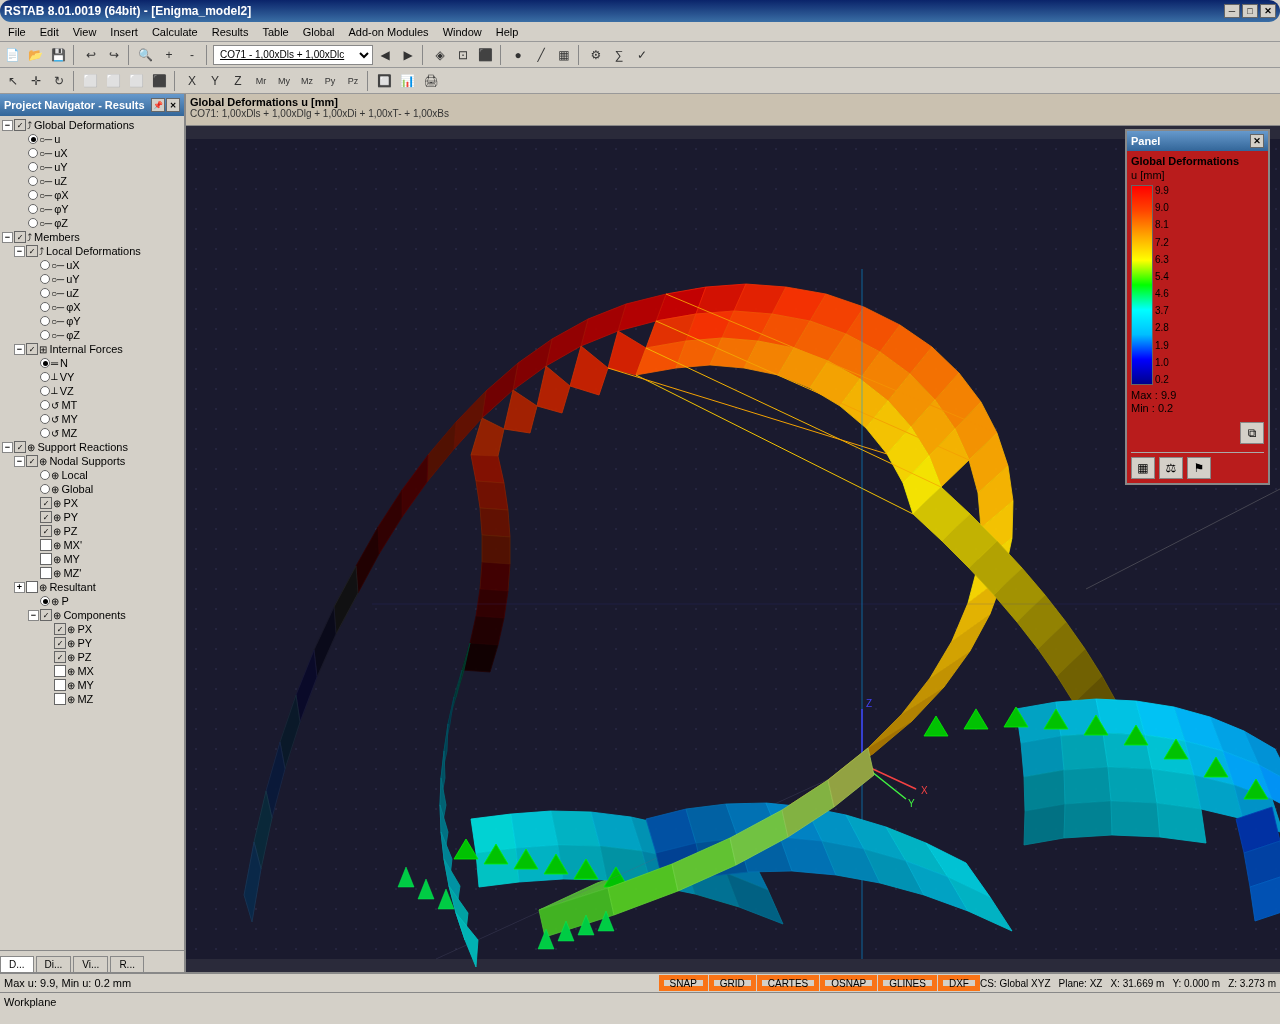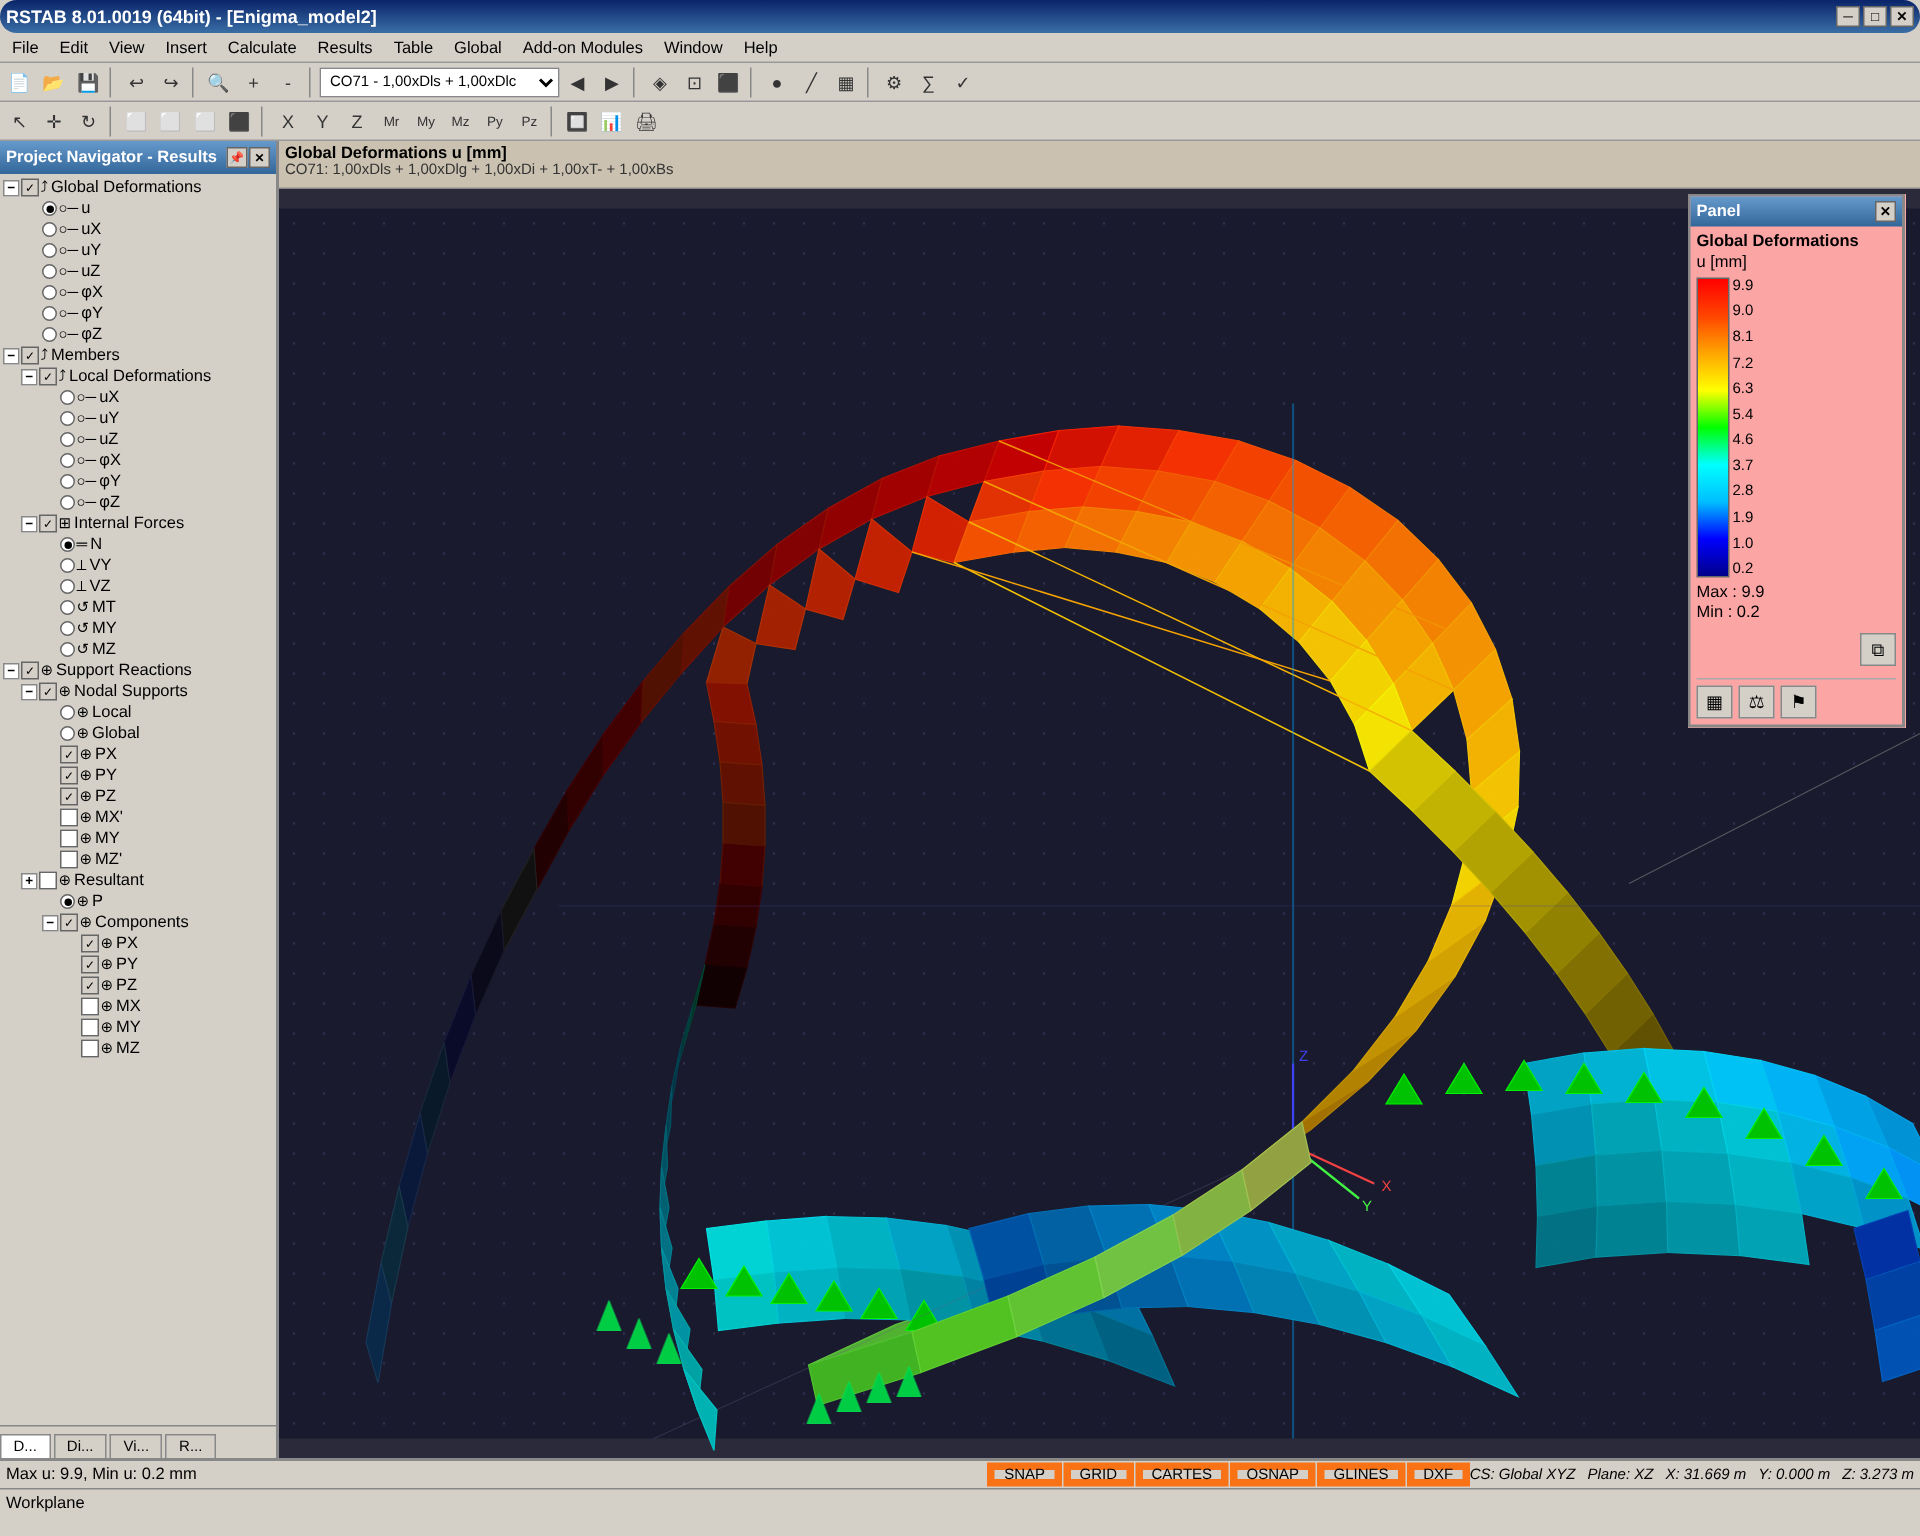--- a/index.html
+++ b/index.html
@@ -57,21 +57,21 @@
       background: #d4d0c8;
       border: 1px solid transparent;
       display: flex; align-items: center; justify-content: center;
       cursor: pointer; font-size: 12px; color: #333;
     }
     .tb-separator { width: 4px; height: 20px; border-left: 1px solid #888; margin: 0 2px; }
     .tb-combo {
       height: 20px; font-size: 10px; background: white; border: 1px solid #888;
       padding: 1px 2px; min-width: 80px;
     }
-    .tb-combo-wide { min-width: 160px; }
+    .tb-combo-wide { min-width: 160px; text-decoration: underline; }
 
     
     #main-area {
       display: flex;
       height: calc(1024px - 22px - 20px - 52px - 26px - 26px);
     }
 
     
     #left-panel {
       width: 186px;
@@ -189,21 +189,21 @@
     #mesh-canvas {
       position: absolute;
       top: 32px; left: 0; right: 0; bottom: 0;
     }
 
     
     #right-panel {
       position: absolute;
       top: 35px; right: 10px;
       width: 145px;
-      background: #fca5a5;
+      background: #b91c1c;
       border: 2px solid #888;
       z-index: 20;
     }
     #panel-header {
       height: 20px;
       background: linear-gradient(to bottom, #6699cc, #336699);
       color: white;
       font-size: 11px;
       font-weight: bold;
       padding: 2px 4px;
@@ -276,21 +276,20 @@
       font-size: 10px;
       cursor: pointer;
       height: 16px;
       display: flex; align-items: center;
     }
     #coords {
       margin-left: auto;
       display: flex;
       gap: 8px;
       font-size: 10px;
-      font-style: italic;
     }
 
     
     #workplane-bar {
       height: 18px;
       background: #d4d0c8;
       border-top: 1px solid #888;
       display: flex;
       align-items: center;
       padding: 0 4px;

